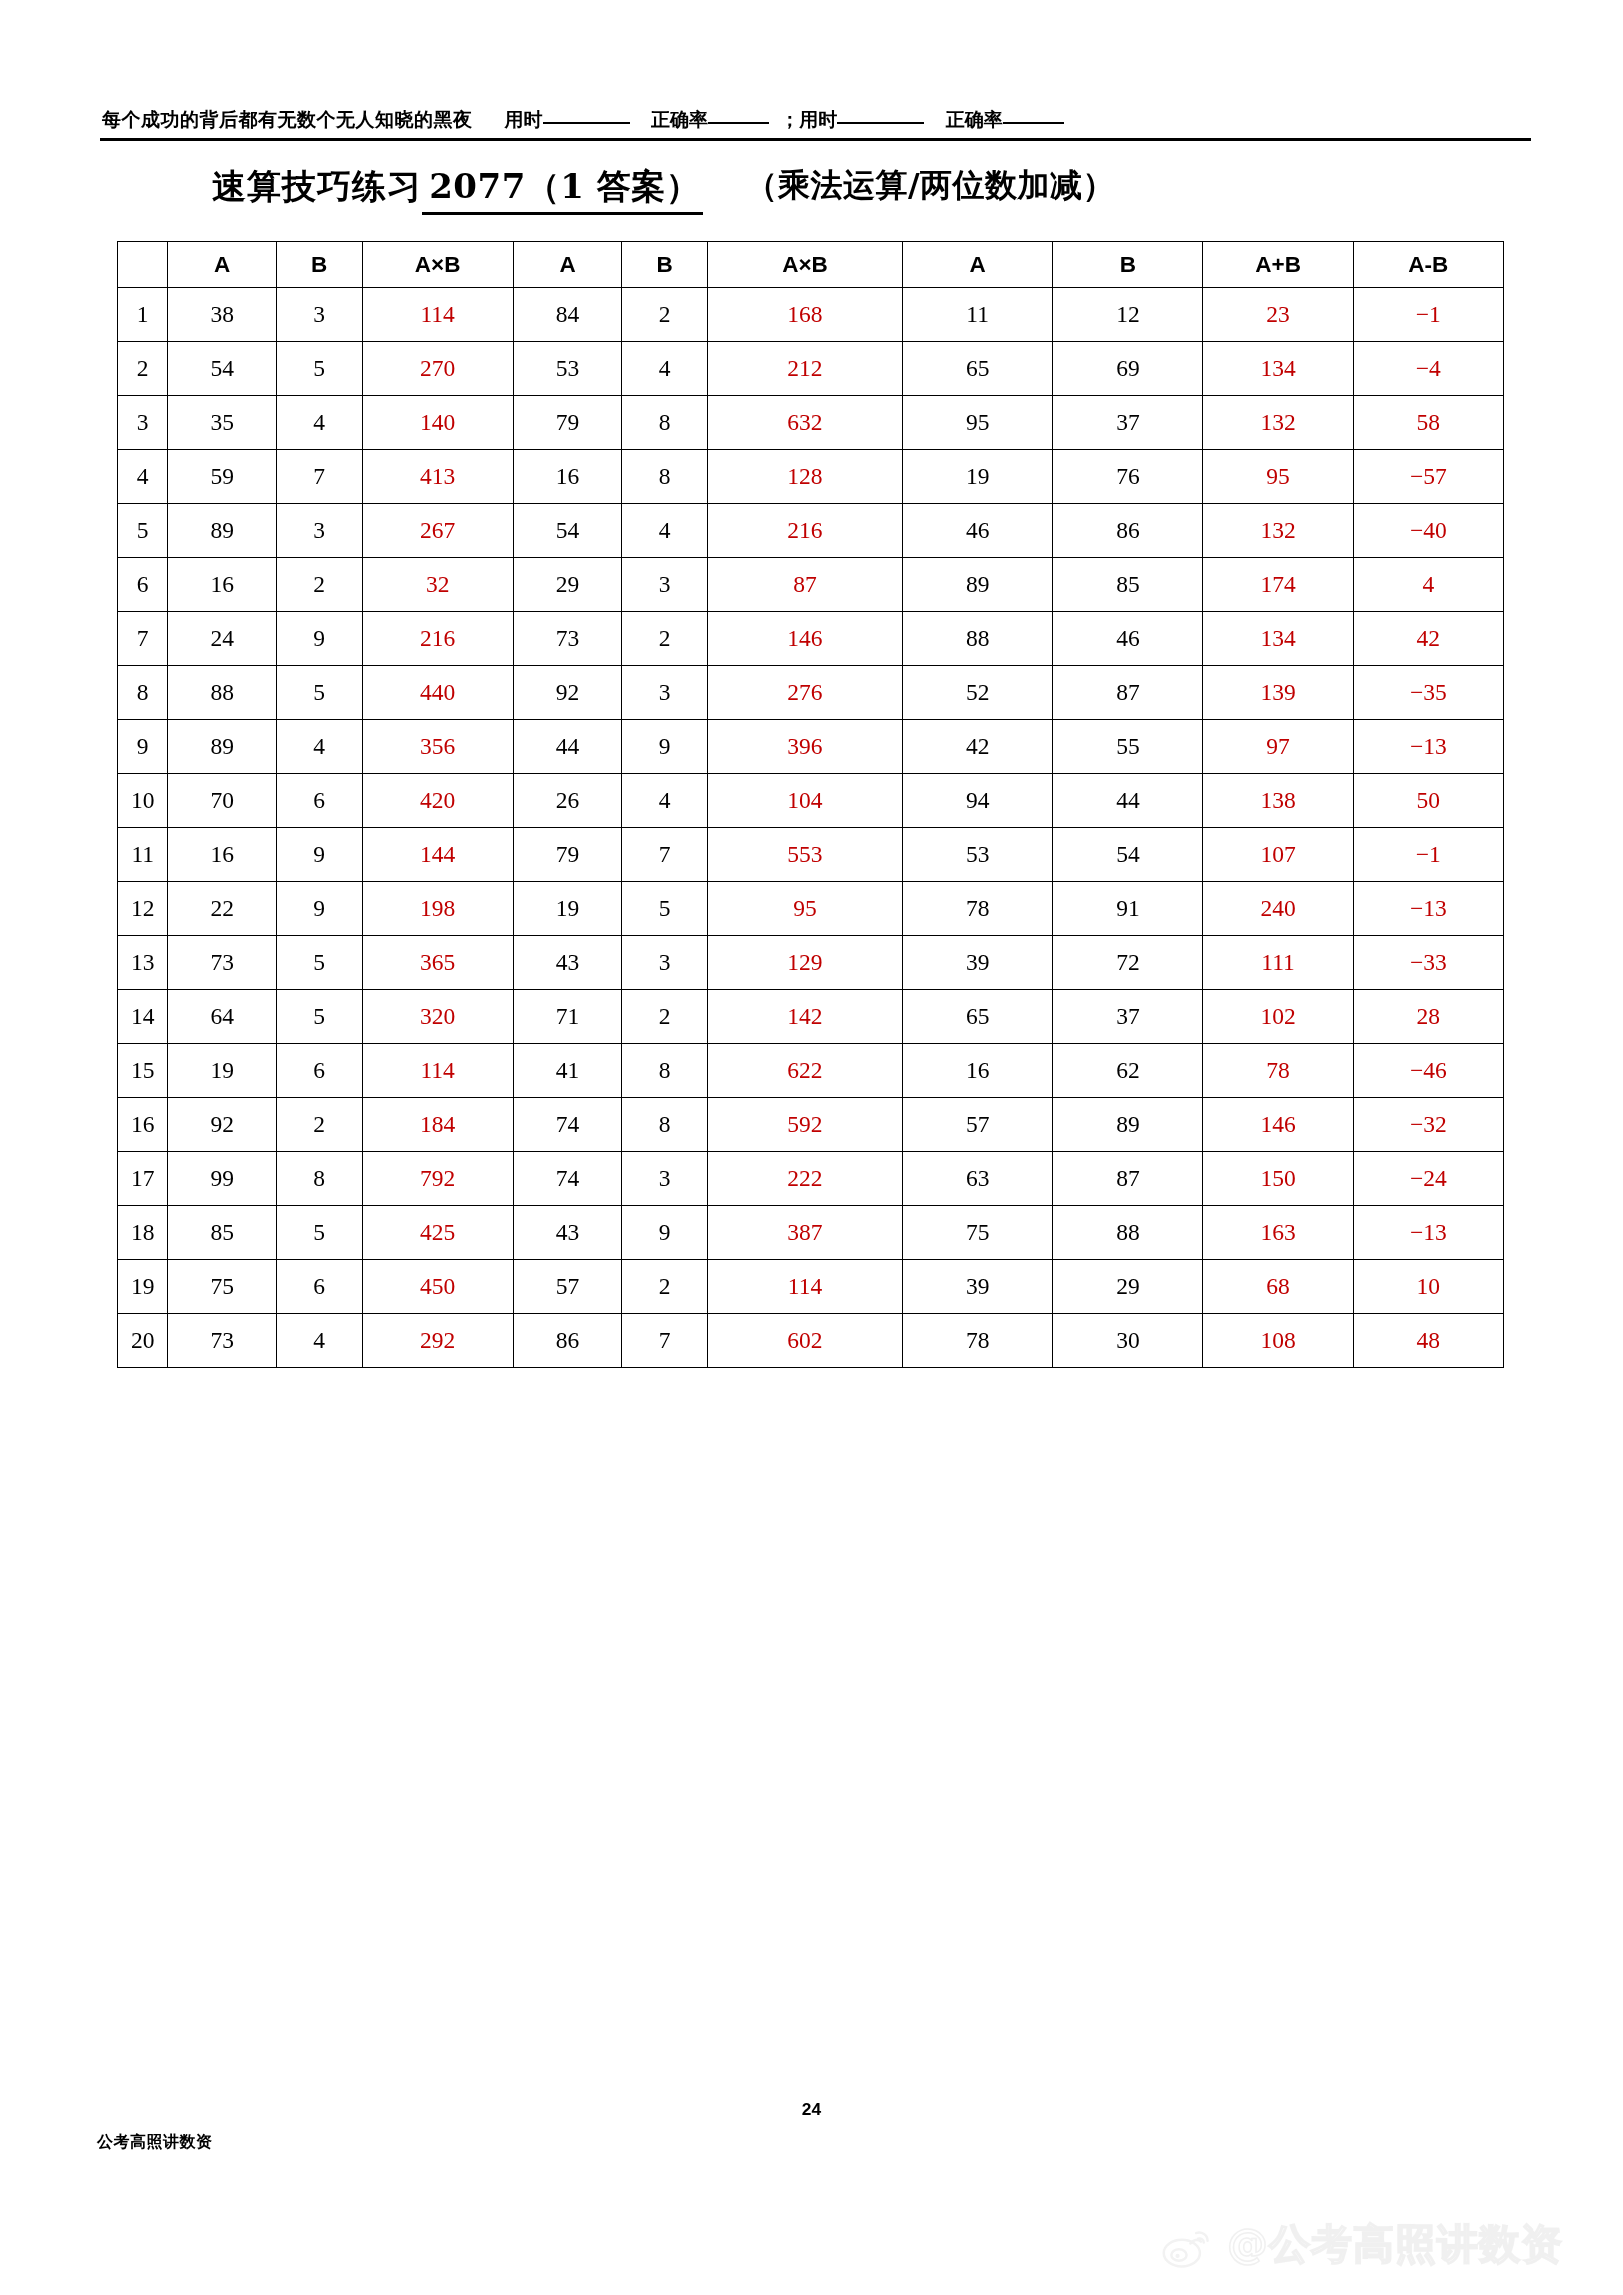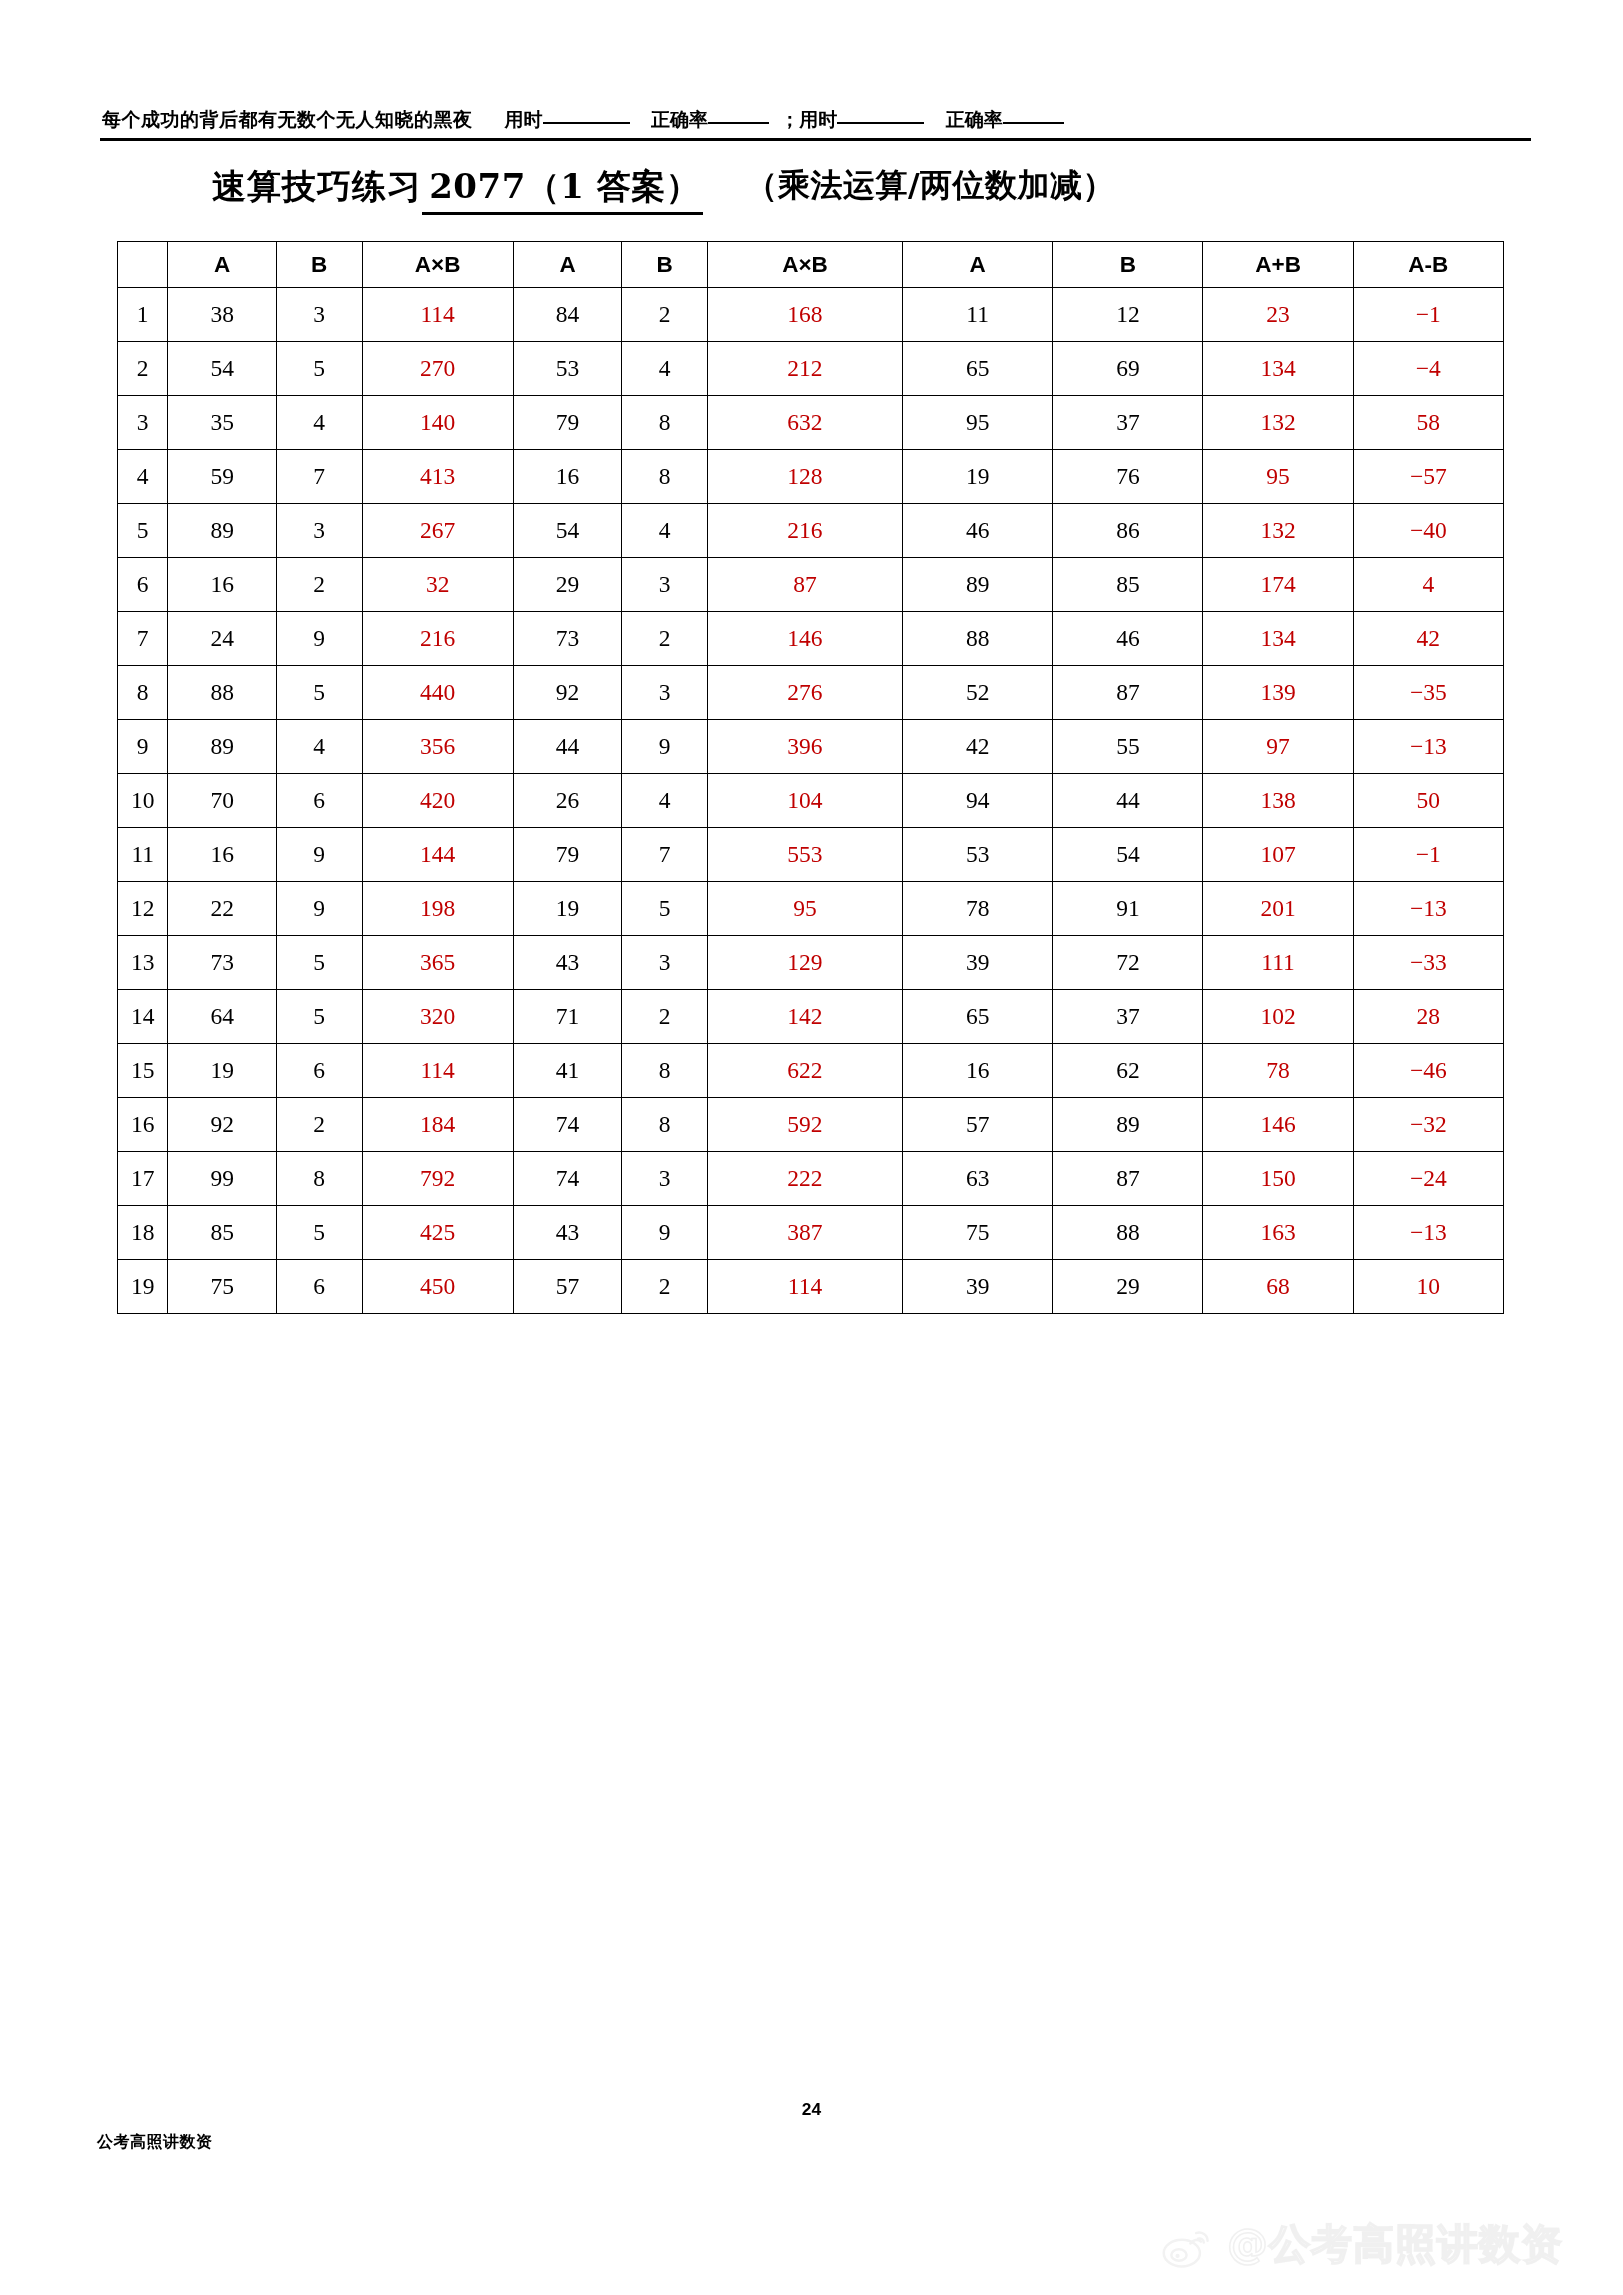--- a/index.html
+++ b/index.html
@@ -404,21 +404,21 @@
           <tr>
             <td class="idx">12</td>
             <td>22</td>
             <td>9</td>
             <td class="ans">198</td>
             <td>19</td>
             <td>5</td>
             <td class="ans">95</td>
             <td>78</td>
             <td>91</td>
-            <td class="ans">201</td>
+            <td class="ans">240</td>
             <td class="ans">−13</td>
           </tr>
           <tr>
             <td class="idx">13</td>
             <td>73</td>
             <td>5</td>
             <td class="ans">365</td>
             <td>43</td>
             <td>3</td>
             <td class="ans">129</td>
@@ -497,20 +497,33 @@
             <td>75</td>
             <td>6</td>
             <td class="ans">450</td>
             <td>57</td>
             <td>2</td>
             <td class="ans">114</td>
             <td>39</td>
             <td>29</td>
             <td class="ans">68</td>
             <td class="ans">10</td>
+          </tr>
+          <tr>
+            <td class="idx">20</td>
+            <td>73</td>
+            <td>4</td>
+            <td class="ans">292</td>
+            <td>86</td>
+            <td>7</td>
+            <td class="ans">602</td>
+            <td>78</td>
+            <td>30</td>
+            <td class="ans">108</td>
+            <td class="ans">48</td>
           </tr>
         </tbody>
     </table>
   </div>
 
   <div class="page-number">24</div>
   <div class="footer-brand">公考高照讲数资</div>
 
   <div class="watermark">
     <span>

